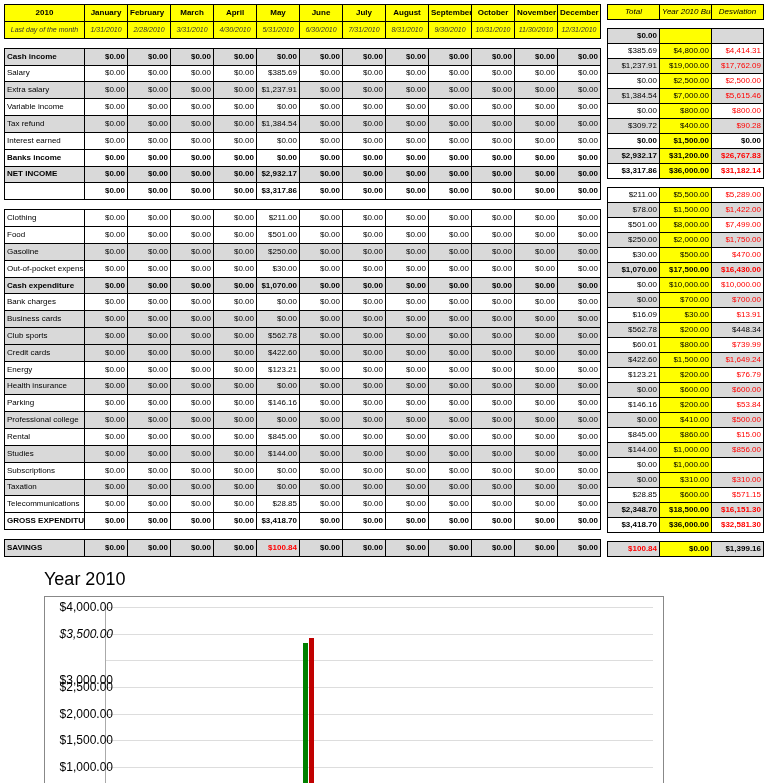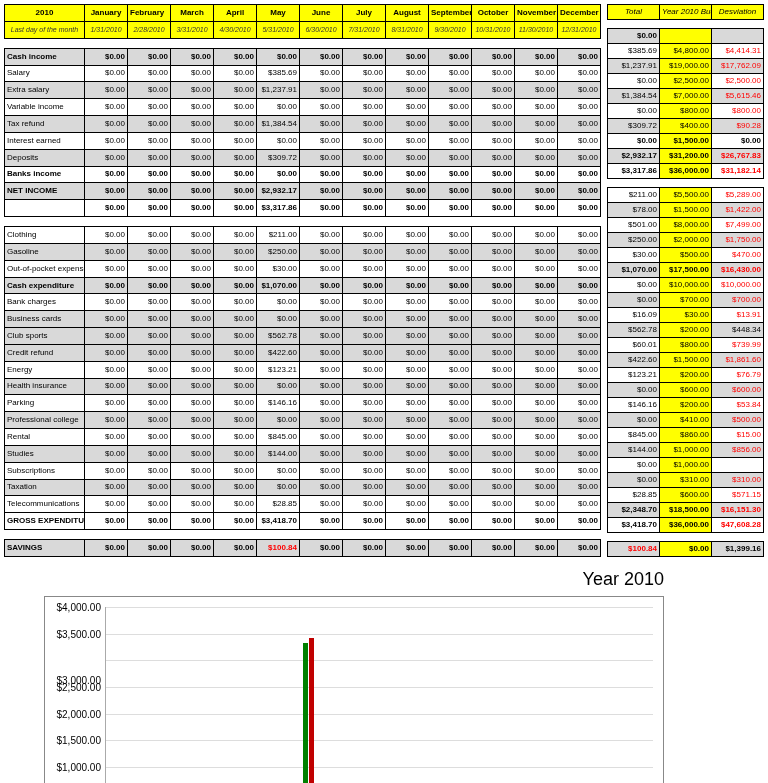--- a/index.html
+++ b/index.html
@@ -16,25 +16,25 @@
   .rowAlt{background:#d9d9d9}
   .rowBold td{font-weight:bold}
   .red{color:#ff0000}
   .spacer td{border:none;height:6px}
   .main{width:596px;table-layout:fixed}
   .main col.lbl{width:80px}
   .main col.m{width:43px}
   .side{width:156px;table-layout:fixed}
   .side col{width:52px}
   .chartWrap{width:620px;margin:12px 0 0 40px}
-  .chartTitle{text-align:right;font-size:18px;margin:6px 0}
+  .chartTitle{text-align:left;font-size:18px;margin:6px 0}
   .chart{position:relative;border:1px solid #888;background:#fff}
   .plot{position:absolute;left:60px;right:10px;top:10px;bottom:30px;border-bottom:1px solid #aaa;border-left:1px solid #aaa}
   .hgrid{position:absolute;left:0;right:0;border-top:1px solid #ddd}
-  .ytick{position:absolute;left:0;width:56px;text-align:right;font-size:10px;transform:translateY(-50%)}
+  .ytick{position:absolute;left:12px;width:56px;text-align:right;font-size:12px;transform:translateY(-50%)}
   .barset{position:absolute;bottom:0;display:flex;gap:1px;align-items:flex-end}
   .bar{width:5px}
 </style>
 </head>
 <body>
 
 <div class="page">
   <div class="top">
     <table class="main">
       <colgroup>
@@ -169,35 +169,20 @@
             <td>$0.00</td>
             <td>$0.00</td>
             <td>$0.00</td>
             <td>$0.00</td>
             <td>$0.00</td>
             <td>$0.00</td>
             <td>$0.00</td>
             <td>$0.00</td>
             <td>$0.00</td>
           </tr>
-          <tr class="rowAlt ">
-            <td>Deposits</td>
-            <td>$0.00</td>
-            <td>$0.00</td>
-            <td>$0.00</td>
-            <td>$0.00</td>
-            <td>$309.72</td>
-            <td>$0.00</td>
-            <td>$0.00</td>
-            <td>$0.00</td>
-            <td>$0.00</td>
-            <td>$0.00</td>
-            <td>$0.00</td>
-            <td>$0.00</td>
-          </tr>
           <tr class="rowBold">
             <td>Banks income</td>
             <td>$0.00</td>
             <td>$0.00</td>
             <td>$0.00</td>
             <td>$0.00</td>
             <td>$0.00</td>
             <td>$0.00</td>
             <td>$0.00</td>
             <td>$0.00</td>
@@ -247,20 +232,35 @@
             <td>$0.00</td>
             <td>$211.00</td>
             <td>$0.00</td>
             <td>$0.00</td>
             <td>$0.00</td>
             <td>$0.00</td>
             <td>$0.00</td>
             <td>$0.00</td>
             <td>$0.00</td>
           </tr>
+          <tr>
+            <td>Food</td>
+            <td>$0.00</td>
+            <td>$0.00</td>
+            <td>$0.00</td>
+            <td>$0.00</td>
+            <td>$501.00</td>
+            <td>$0.00</td>
+            <td>$0.00</td>
+            <td>$0.00</td>
+            <td>$0.00</td>
+            <td>$0.00</td>
+            <td>$0.00</td>
+            <td>$0.00</td>
+          </tr>
           <tr class="rowAlt ">
             <td>Gasoline</td>
             <td>$0.00</td>
             <td>$0.00</td>
             <td>$0.00</td>
             <td>$0.00</td>
             <td>$250.00</td>
             <td>$0.00</td>
             <td>$0.00</td>
             <td>$0.00</td>
@@ -338,21 +338,21 @@
             <td>$562.78</td>
             <td>$0.00</td>
             <td>$0.00</td>
             <td>$0.00</td>
             <td>$0.00</td>
             <td>$0.00</td>
             <td>$0.00</td>
             <td>$0.00</td>
           </tr>
           <tr class="rowAlt ">
-            <td>Credit refund</td>
+            <td>Credit cards</td>
             <td>$0.00</td>
             <td>$0.00</td>
             <td>$0.00</td>
             <td>$0.00</td>
             <td>$422.60</td>
             <td>$0.00</td>
             <td>$0.00</td>
             <td>$0.00</td>
             <td>$0.00</td>
             <td>$0.00</td>
@@ -649,21 +649,21 @@
             <td>$448.34</td>
           </tr>
           <tr>
             <td>$60.01</td>
             <td style="background: rgb(255, 255, 0);">$800.00</td>
             <td class="red">$739.99</td>
           </tr>
           <tr class="rowAlt ">
             <td>$422.60</td>
             <td style="background: rgb(255, 255, 0);">$1,500.00</td>
-            <td class="red">$1,861.60</td>
+            <td class="red">$1,649.24</td>
           </tr>
           <tr>
             <td>$123.21</td>
             <td style="background: rgb(255, 255, 0);">$200.00</td>
             <td class="red">$76.79</td>
           </tr>
           <tr class="rowAlt ">
             <td>$0.00</td>
             <td style="background: rgb(255, 255, 0);">$600.00</td>
             <td class="red">$600.00</td>
@@ -704,21 +704,21 @@
             <td class="red">$571.15</td>
           </tr>
           <tr class="rowAlt rowBold">
             <td>$2,348.70</td>
             <td style="background: rgb(255, 255, 0);">$18,500.00</td>
             <td class="red">$16,151.30</td>
           </tr>
           <tr class="rowBold">
             <td>$3,418.70</td>
             <td style="background: rgb(255, 255, 0);">$36,000.00</td>
-            <td class="red">$47,608.28</td>
+            <td class="red">$32,581.30</td>
           </tr>
           <tr class="spacer">
             <td colspan="3" style="border: none;"></td>
           </tr>
           <tr class="rowAlt rowBold">
             <td class="red">$100.84</td>
             <td style="background: rgb(255, 255, 0);">$0.00</td>
             <td>$1,399.16</td>
           </tr>
         </tbody>
@@ -794,18 +794,18 @@
             <div class="bar" style="background: rgb(0, 128, 0); height: 0px;"></div>
             <div class="bar" style="background: rgb(192, 0, 0); height: 0px;"></div>
             <div class="bar" style="background: rgb(255, 192, 0); height: 0px;"></div>
           </div>
         </div>
         <div class="ytick" style="top: 170px;">$1,000.00</div>
         <div class="ytick" style="top: 143.333px;">$1,500.00</div>
         <div class="ytick" style="top: 116.667px;">$2,000.00</div>
         <div class="ytick" style="top: 90px;">$2,500.00</div>
         <div class="ytick" style="top: 63.3333px; margin-top: 20px;">$3,000.00</div>
-        <div class="ytick" style="top: 36.6667px;">$3,500.00</div>
+        <div class="ytick" style="top: 36.6667px; font-style: italic;">$3,500.00</div>
         <div class="ytick" style="top: 10px;">$4,000.00</div>
       </div>
 
   </div>
 </div>
 
 </body></html>

